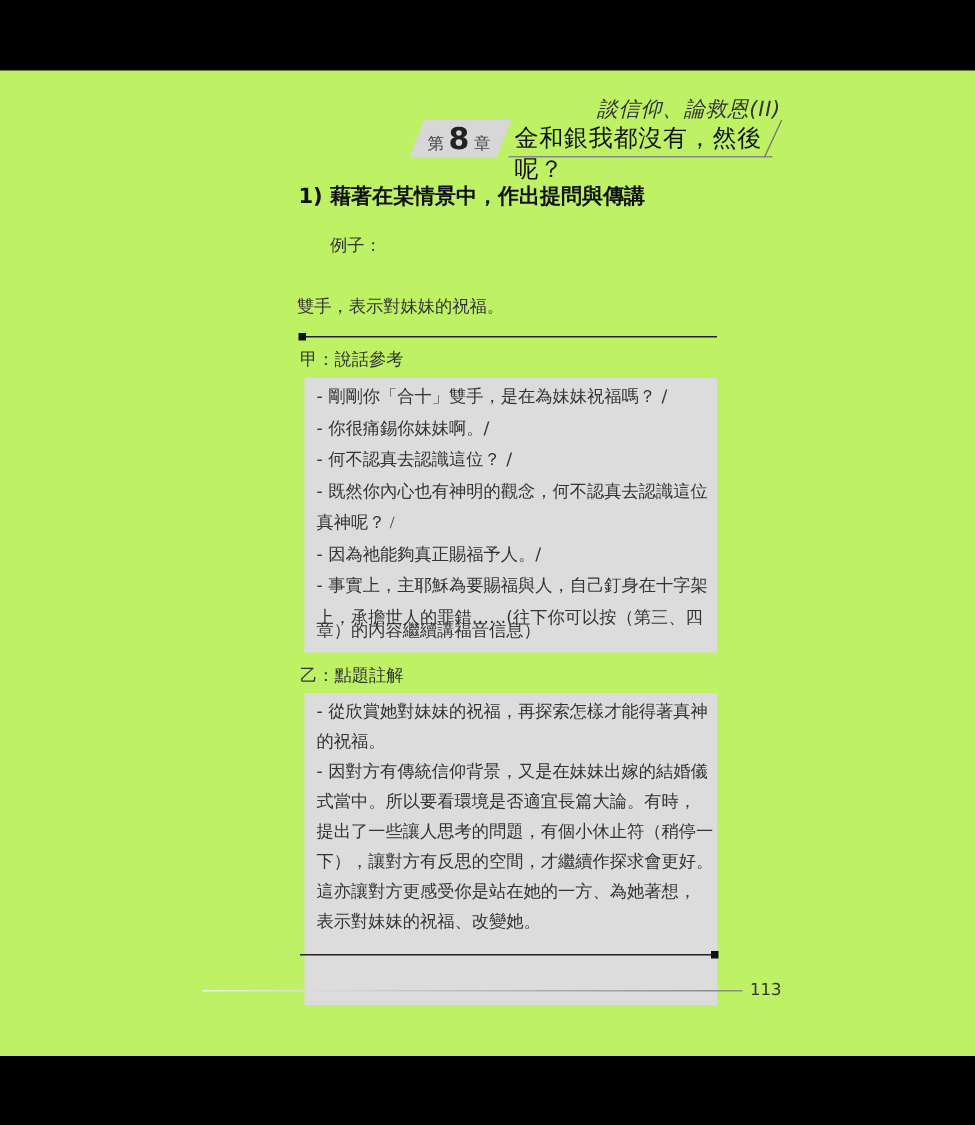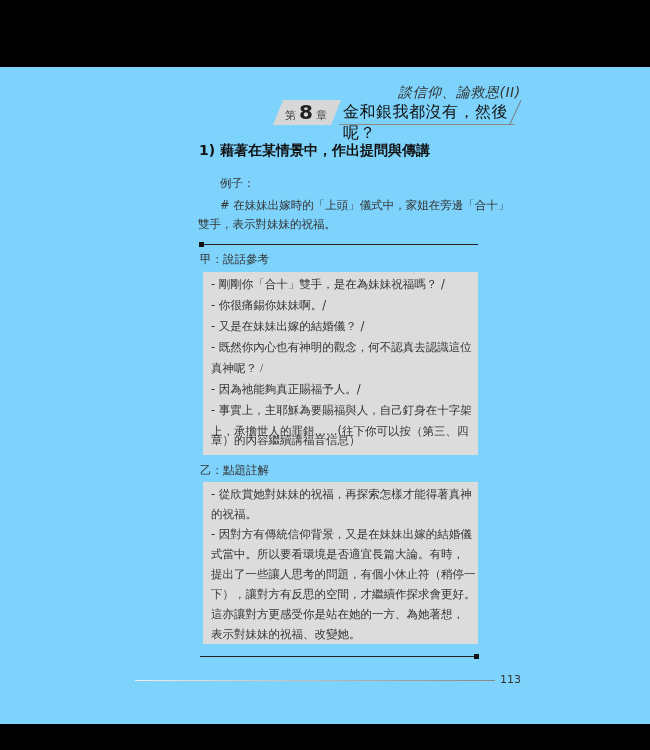--- a/index.html
+++ b/index.html
@@ -1,18 +1,18 @@
 <!DOCTYPE html>
 <html><head>
 <meta charset="utf-8">
 <style>
   html, body { margin:0; padding:0; }
   body { width:650px; height:750px; background:#000; position:relative; overflow:hidden;
          font-family:"DejaVu Sans", sans-serif; color:#222; }
-  .page { position:absolute; left:0; top:47px; width:650px; height:657px; background:#7dd3fc;margin-top:20px; }
+  .page { position:absolute; left:0; top:47px; width:650px; height:657px; background:#bef264; }
   .header-sub { position:absolute; left:398px; top:17px; font-size:14px; font-style:italic; color:#333; letter-spacing:0.5px; }
   .chapter-band { position:absolute; left:273px; top:33px; width:245px; height:25px; }
   .chapter-tag { position:absolute; left:0; top:0; width:68px; height:25px; background:#d7d7d7;
                  clip-path:polygon(10px 0,100% 0,calc(100% - 10px) 100%,0 100%); }
   .chapter-label { position:absolute; left:12px; top:3px; font-size:11px; color:#444; display:flex; align-items:baseline; gap:3px; }
   .chapter-label .num { font-size:20px; font-weight:bold; color:#222; line-height:18px; }
   .chapter-title { position:absolute; left:70px; top:2px; font-size:16px; font-weight:normal; color:#111; letter-spacing:0.5px; }
   .band-underline { position:absolute; left:66px; top:24px; width:176px; border-top:1px solid #888; }
   .band-rightslash { position:absolute; left:236px; top:0; height:25px; border-left:1px solid #777; transform:skewX(-25deg); transform-origin:bottom; }
   .section-heading { position:absolute; left:199px; top:75px; font-size:14px; font-weight:bold; color:#111; }
@@ -40,42 +40,41 @@
       <span class="num">8</span>
       <span>章</span>
     </div>
     <div class="chapter-title">金和銀我都沒有，然後呢？</div>
     <div class="band-underline"></div>
     <div class="band-rightslash"></div>
   </div>
 
   <div class="section-heading">1) 藉著在某情景中，作出提問與傳講</div>
   <div class="example-label">例子：</div>
-  <div class="example-line" style="left:220px;top:131px;"># 在妹妹出嫁時的「上頭」儀式中，家姐在旁邊「合十」</div>
   <div class="example-line" style="top:150px;">雙手，表示對妹妹的祝福。</div>
 
   <div class="rule" style="top:177px;"></div>
   <div class="rule-marker" style="left:199px;top:175px;"></div>
 
   <div class="sub-heading" style="top:185px;">甲：說話參考</div>
   <div class="panel" style="top:205px;height:183px;">
     <div class="panel-line" style="top:5px;">- 剛剛你「合十」雙手，是在為妹妹祝福嗎？ /</div>
     <div class="panel-line" style="top:26px;">- 你很痛錫你妹妹啊。/</div>
-    <div class="panel-line" style="top:47px;">- 又是在妹妹出嫁的結婚儀？ /</div>
+    <div class="panel-line" style="top:47px;">- 何不認真去認識這位？ /</div>
     <div class="panel-line" style="top:68px;">- 既然你內心也有神明的觀念，何不認真去認識這位</div>
     <div class="panel-line" style="top:89px;font-family:Liberation Serif, serif;">  真神呢？ /</div>
     <div class="panel-line" style="top:110px;">- 因為祂能夠真正賜福予人。/</div>
     <div class="panel-line" style="top:131px;">- 事實上，主耶穌為要賜福與人，自己釘身在十字架</div>
     <div class="panel-line" style="top:152px;">  上，承擔世人的罪錯……(往下你可以按（第三、四</div>
     <div class="panel-line" style="top:168px;font-size:0;"></div>
   </div>
   <div class="panel-line" style="position:absolute;left:211px;top:366px;font-size:11.5px;color:#333;">  章）的內容繼續講福音信息）</div>
 
   <div class="sub-heading" style="top:396px;text-align:center;">乙：點題註解</div>
-  <div class="panel" style="top:415px;height:162px;text-decoration:underline;">
+  <div class="panel" style="top:415px;height:208px;text-decoration:underline;">
     <div class="panel-line" style="top:5px;">- 從欣賞她對妹妹的祝福，再探索怎樣才能得著真神</div>
     <div class="panel-line" style="top:25px;">  的祝福。</div>
     <div class="panel-line" style="top:45px;">- 因對方有傳統信仰背景，又是在妹妹出嫁的結婚儀</div>
     <div class="panel-line" style="top:65px;">  式當中。所以要看環境是否適宜長篇大論。有時，</div>
     <div class="panel-line" style="top:85px;">  提出了一些讓人思考的問題，有個小休止符（稍停一</div>
     <div class="panel-line" style="top:105px;">  下），讓對方有反思的空間，才繼續作探求會更好。</div>
     <div class="panel-line" style="top:125px;">  這亦讓對方更感受你是站在她的一方、為她著想，</div>
     <div class="panel-line" style="top:145px;">  表示對妹妹的祝福、改變她。</div>
   </div>
 

